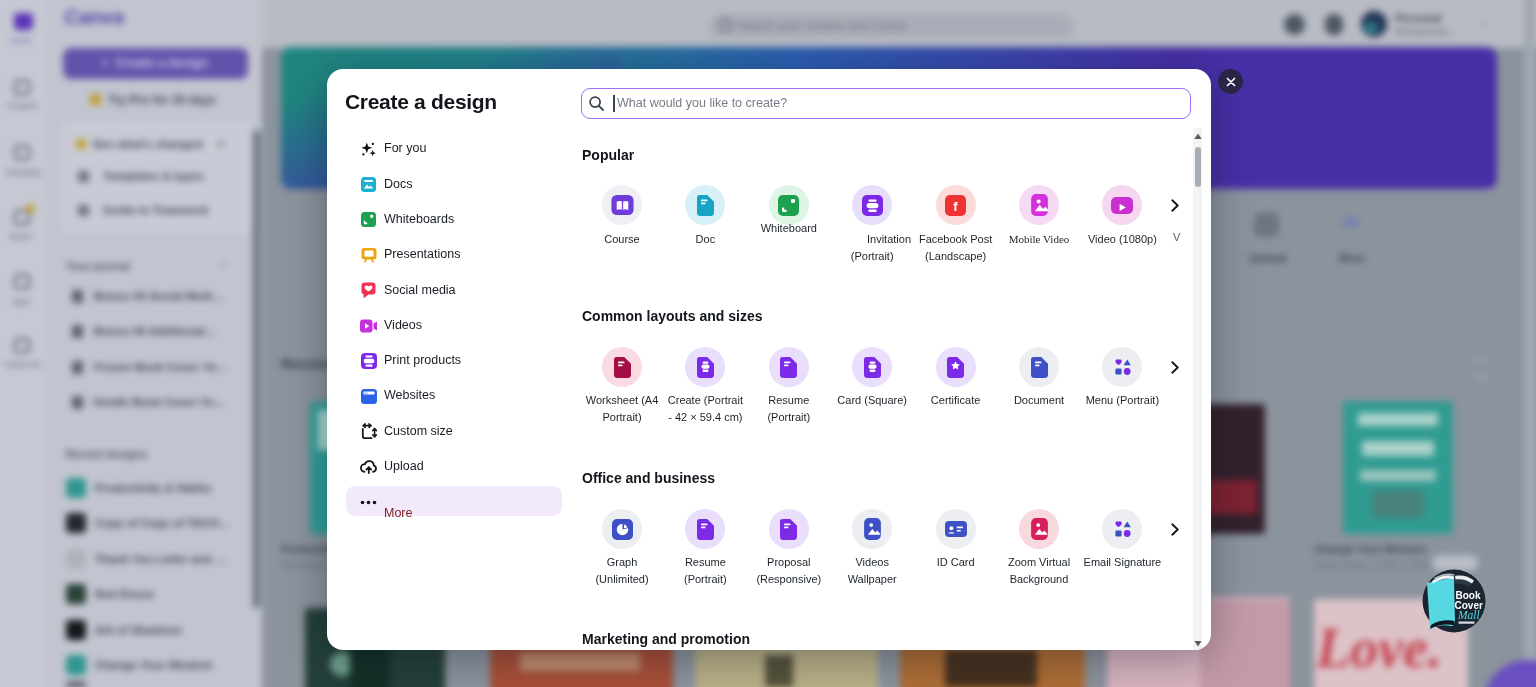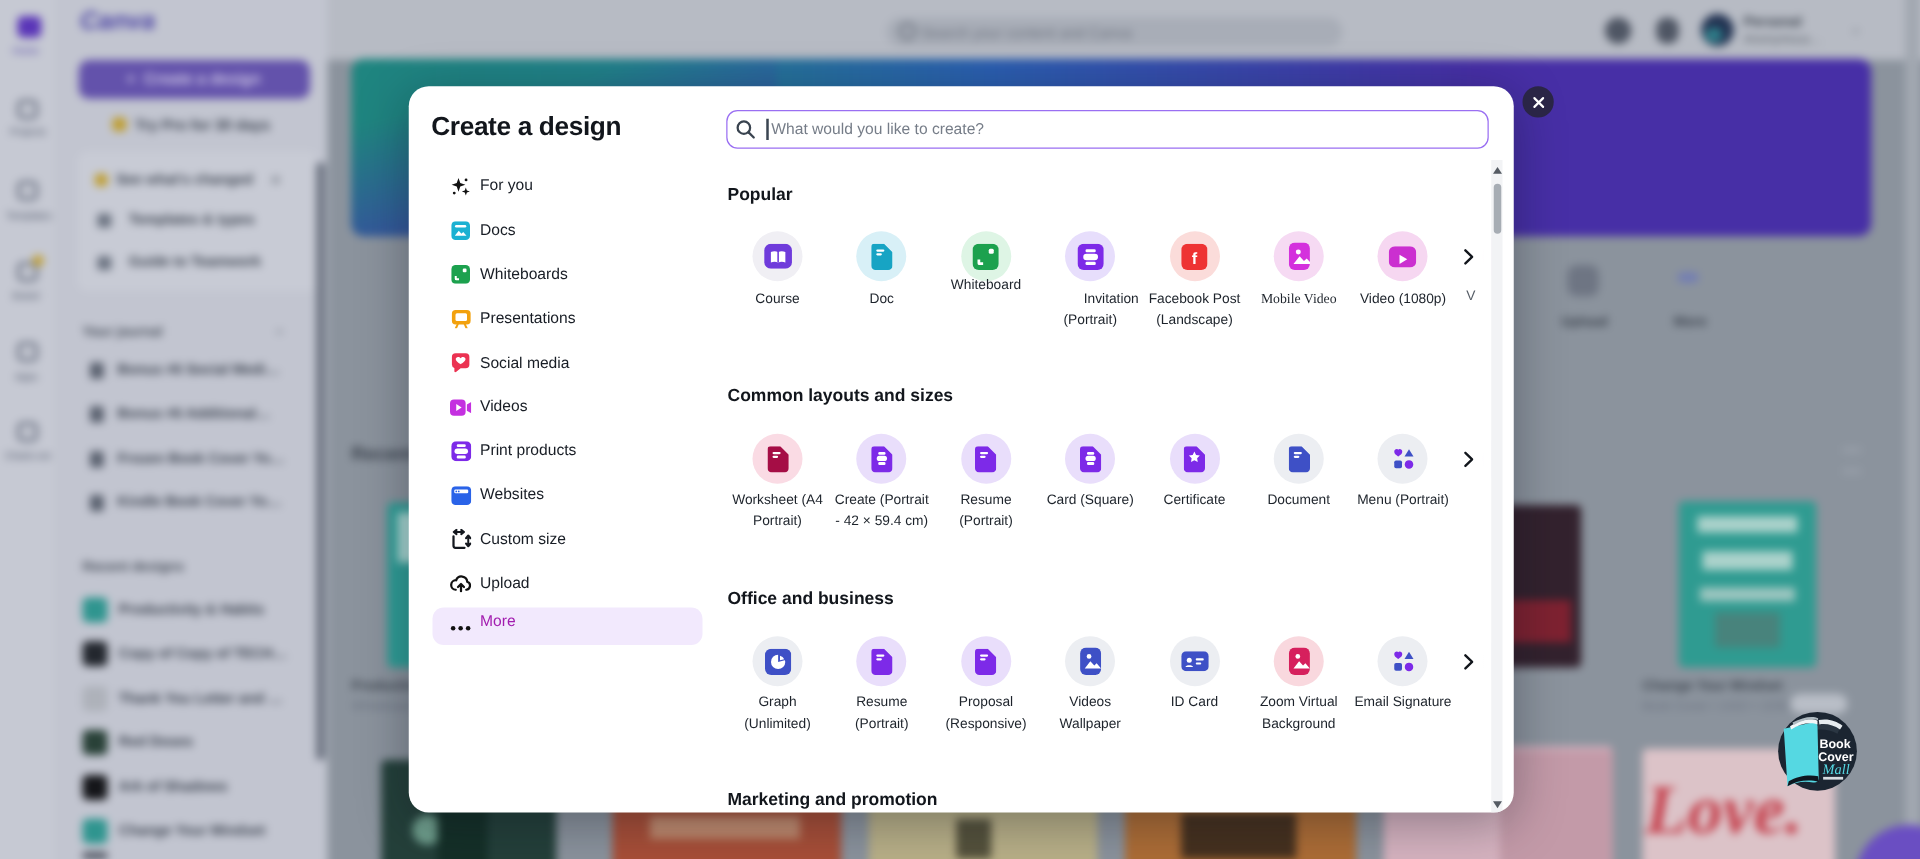--- a/index.html
+++ b/index.html
@@ -204,21 +204,21 @@
       </svg>
     </div>
 <div class="mi" style="left:57px;top:390.0px;color:#181d25;">Upload</div>
 <div class="a" style="left:33px;top:433.0px;width:17px;height:0;display:flex;justify-content:center;align-items:center;">
       <svg width="17" height="5" viewBox="0 0 17 5">
         <circle cx="2.5" cy="2.5" r="1.8" fill="#111"></circle>
         <circle cx="8.5" cy="2.5" r="1.8" fill="#111"></circle>
         <circle cx="14.5" cy="2.5" r="1.8" fill="#111"></circle>
       </svg>
     </div>
-<div class="mi" style="left:57px;top:421px;color:#a21caf;">More</div>
+<div class="mi" style="left:57px;top:437px;color:#7f1d1d;">More</div>
 <div class="a" style="left:254px;top:18.5px;width:608px;height:29px;border:1.5px solid #9a6ff2;border-radius:9px;background:#fff;"></div>
 <svg class="a" style="left:261px;top:26px;" width="17" height="17" viewBox="0 0 17 17">
       <circle cx="7.1" cy="7.1" r="5" fill="none" stroke="#39434f" stroke-width="1.8"></circle>
       <line x1="10.9" y1="10.9" x2="15" y2="15" stroke="#39434f" stroke-width="1.8" stroke-linecap="round"></line>
     </svg>
 <div class="a" style="left:286px;top:26px;width:1.6px;height:17px;background:#3b4552;"></div>
 <div class="a txt" style="left:290px;top:27px;font-size:12.5px;color:#767d88;">What would you like to create?</div>
 <div id="content" class="a" style="left:254px;top:59px;width:612px;height:522px;overflow:hidden;">
 <div class="hd" style="left:1px;top:18.5px;">Popular</div>
 <div class="a" style="left:21.0px;top:57px;width:40px;height:40px;border-radius:50%;background:#f0eff4;display:flex;align-items:center;justify-content:center;">

